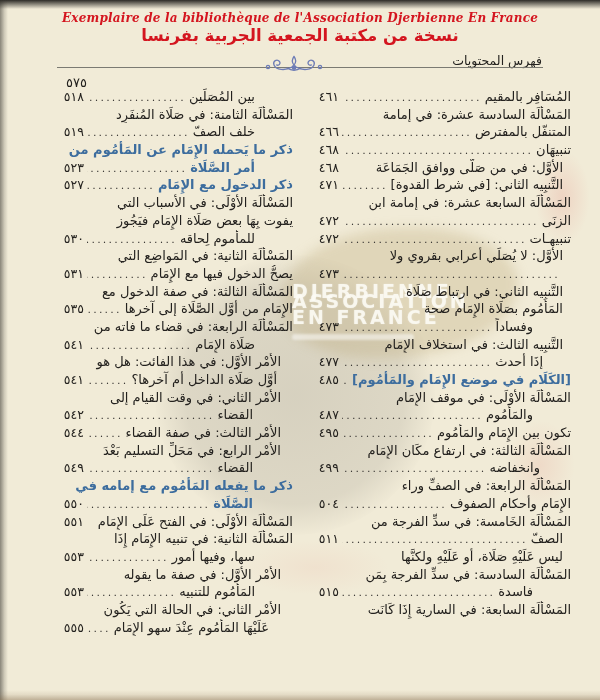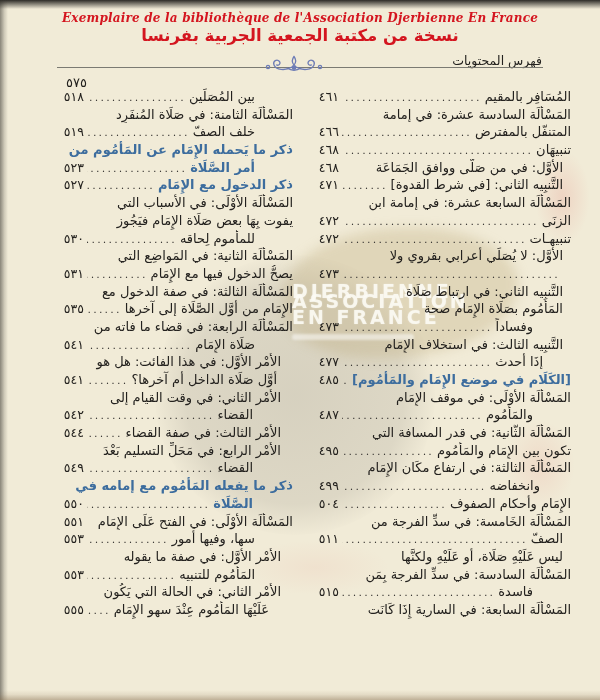--- a/index.html
+++ b/index.html
@@ -162,34 +162,34 @@
       </div>
       <div class="toc-line">
         <span class="t">المَسْأَلَة الأُوْلَى: في موقف الإِمَام</span>
       </div>
       <div class="toc-line" style="padding-right: 38px;">
         <span class="t">والمَأمُوم</span>
         <span class="leader"></span>
         <span class="pg">٤٨٧</span>
       </div>
       <div class="toc-line">
-        <span class="t">المَسْأَلَة الثَّانية: في قدر المسافة التي</span>
-      </div>
-      <div class="toc-line">
         <span class="t">تكون بين الإِمَام والمَأمُوم</span>
         <span class="leader"></span>
         <span class="pg">٤٩٥</span>
       </div>
       <div class="toc-line">
         <span class="t">المَسْأَلَة الثالثة: في ارتفاع مكَان الإِمَام</span>
       </div>
       <div class="toc-line" style="padding-right: 31px;">
         <span class="t">وانخفاضه</span>
         <span class="leader"></span>
         <span class="pg">٤٩٩</span>
+      </div>
+      <div class="toc-line">
+        <span class="t">المَسْأَلَة الرابعة: في الصفِّ وراء</span>
       </div>
       <div class="toc-line">
         <span class="t">الإِمَام وأحكام الصفوف</span>
         <span class="leader"></span>
         <span class="pg">٥٠٤</span>
       </div>
       <div class="toc-line">
         <span class="t">المَسْأَلَة الخَامسة: في سدِّ الفرجة من</span>
       </div>
       <div class="toc-line" style="padding-right: 8px;">
@@ -308,20 +308,23 @@
       </div>
       <div class="toc-line blue" style="padding-right: 40px;">
         <span class="t">الصَّلَاة</span>
         <span class="leader"></span>
         <span class="pg">٥٥٠</span>
       </div>
       <div class="toc-line">
         <span class="t">المَسْأَلَة الأُوْلَى: في الفتح عَلَى الإِمَام</span>
         <span class="fill"></span>
         <span class="pg">٥٥١</span>
+      </div>
+      <div class="toc-line">
+        <span class="t">المَسْأَلَة الثانية: في تنبيه الإِمَام إِذَا</span>
       </div>
       <div class="toc-line" style="padding-right: 38px;">
         <span class="t">سها، وفيها أمور</span>
         <span class="leader"></span>
         <span class="pg">٥٥٣</span>
       </div>
       <div class="toc-line" style="padding-right: 12px;">
         <span class="t">الأَمْر الأوَّل: في صفة ما يقوله</span>
       </div>
       <div class="toc-line" style="padding-right: 38px;">

